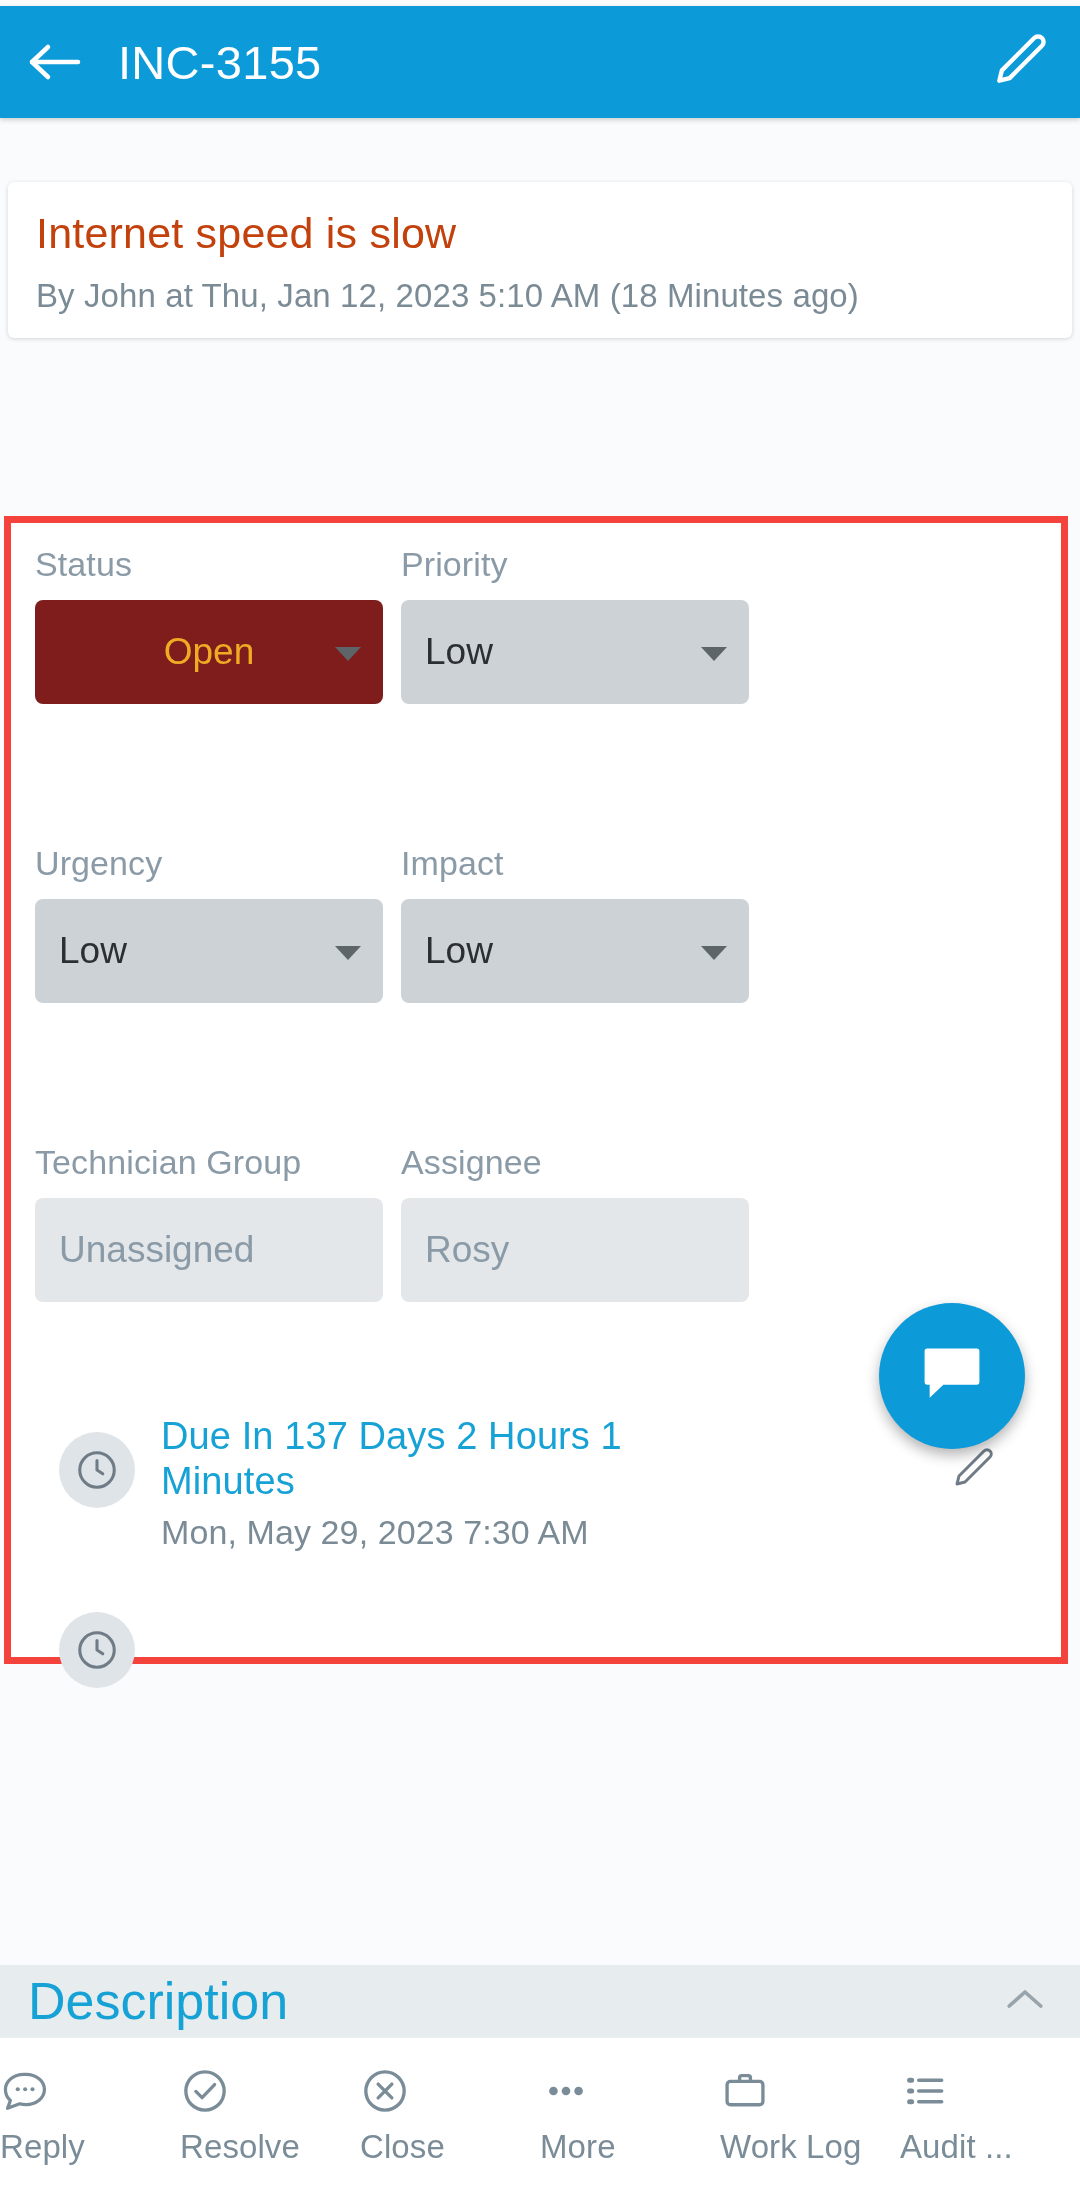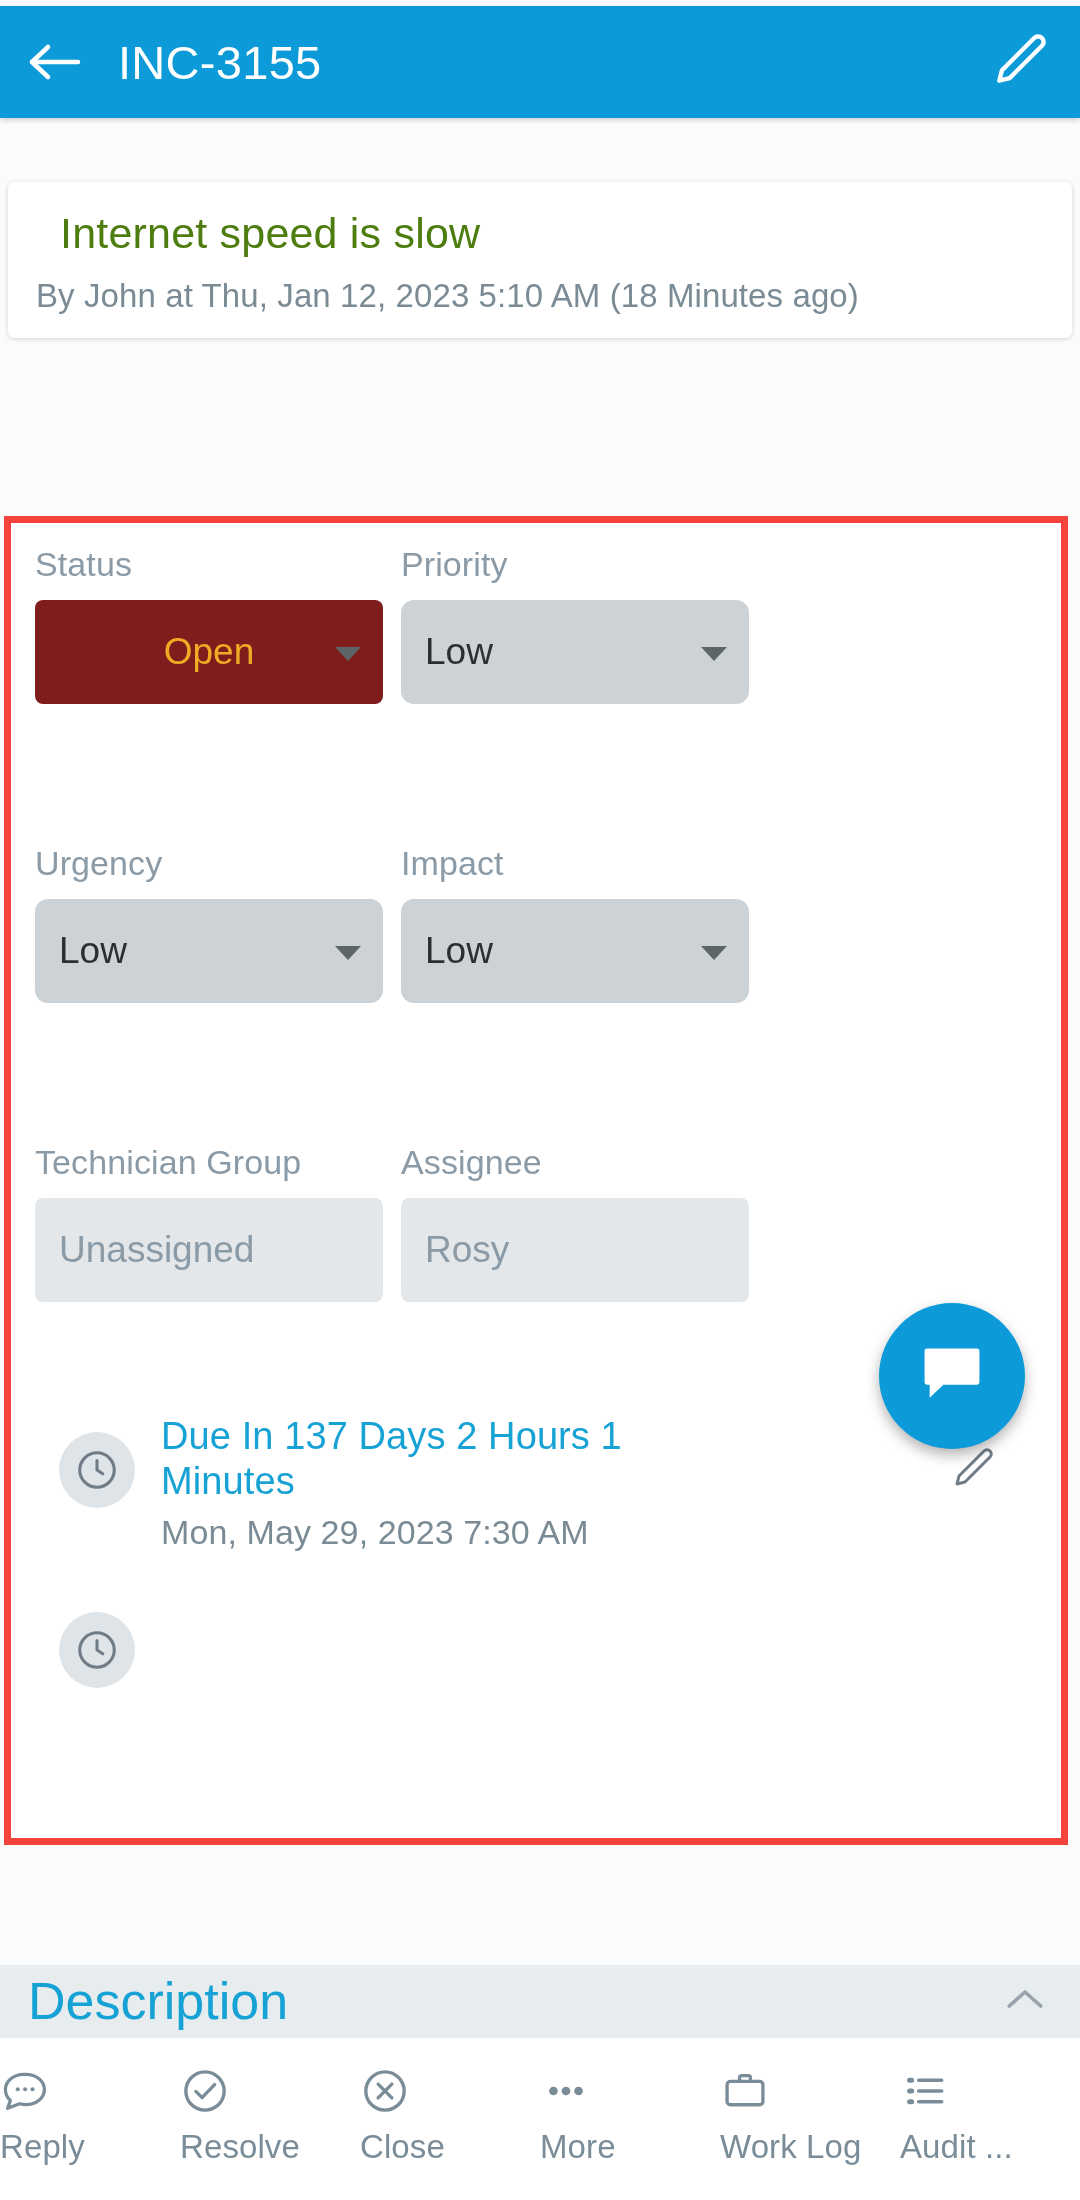--- a/index.html
+++ b/index.html
@@ -27,49 +27,48 @@
   .edit-btn{ width:120px; height:112px; display:flex; align-items:center; justify-content:center; cursor:pointer;}
 
   
   .title-card{
     position:absolute; top:182px; left:8px; width:1064px; height:156px;
     background:#ffffff; border-radius:6px;
     box-shadow:0 1px 4px rgba(0,0,0,.16);
     padding:30px 28px 0 28px;
   }
   .ticket-title{
-    color:#4d7c0f; font-size:43px; font-weight:400; line-height:1.0;
+    color:#c2410c; font-size:43px; font-weight:400; line-height:1.0;
     letter-spacing:.2px;
-    margin-left:24px;
   }
   .ticket-meta{
     margin-top:20px; color:#7a8b96; font-size:33px; font-weight:400;
     line-height:1.28; letter-spacing:.1px; width:1005px;
   }
 
   
   .highlight{
-    position:absolute; top:516px; left:4px; width:1064px; height:1329px;
+    position:absolute; top:516px; left:4px; width:1064px; height:1148px;
     border:7px solid #f4433c; background:#ffffff; z-index:4;
   }
 
   
   .fields{ position:absolute; top:0; left:0; width:100%; padding:22px 24px 0 24px; }
   .field-row{ display:flex; gap:18px; }
   .field{ width:348px; }
   .field-label{
     color:#8a9aa6; font-size:34px; font-weight:400; letter-spacing:.1px;
     margin-bottom:16px; display:block;
   }
   .field-control{
     height:104px; border-radius:8px; display:flex; align-items:center;
     padding:0 24px; font-size:37px; position:relative; cursor:pointer;
   }
   .ctl-status{ background:#7f1d1d; color:#f0ab24;justify-content:center; }
-  .ctl-select{ background:#ccd2d6; color:#2b2f33;border-radius:13px; }
+  .ctl-select{ background:#ccd2d6; color:#2b2f33; }
   .ctl-readonly{ background:#e3e7ea; color:#8a9aa6; cursor:default; }
   .caret{
     position:absolute; right:22px; top:50%; margin-top:-5px;
     width:0; height:0; border-left:13px solid transparent;
     border-right:13px solid transparent; border-top:14px solid #5d6569;
   }
 
   .row-gap-a{ height:140px; }
   .row-gap-b{ height:140px; }
   .row-gap-c{ height:112px; }

